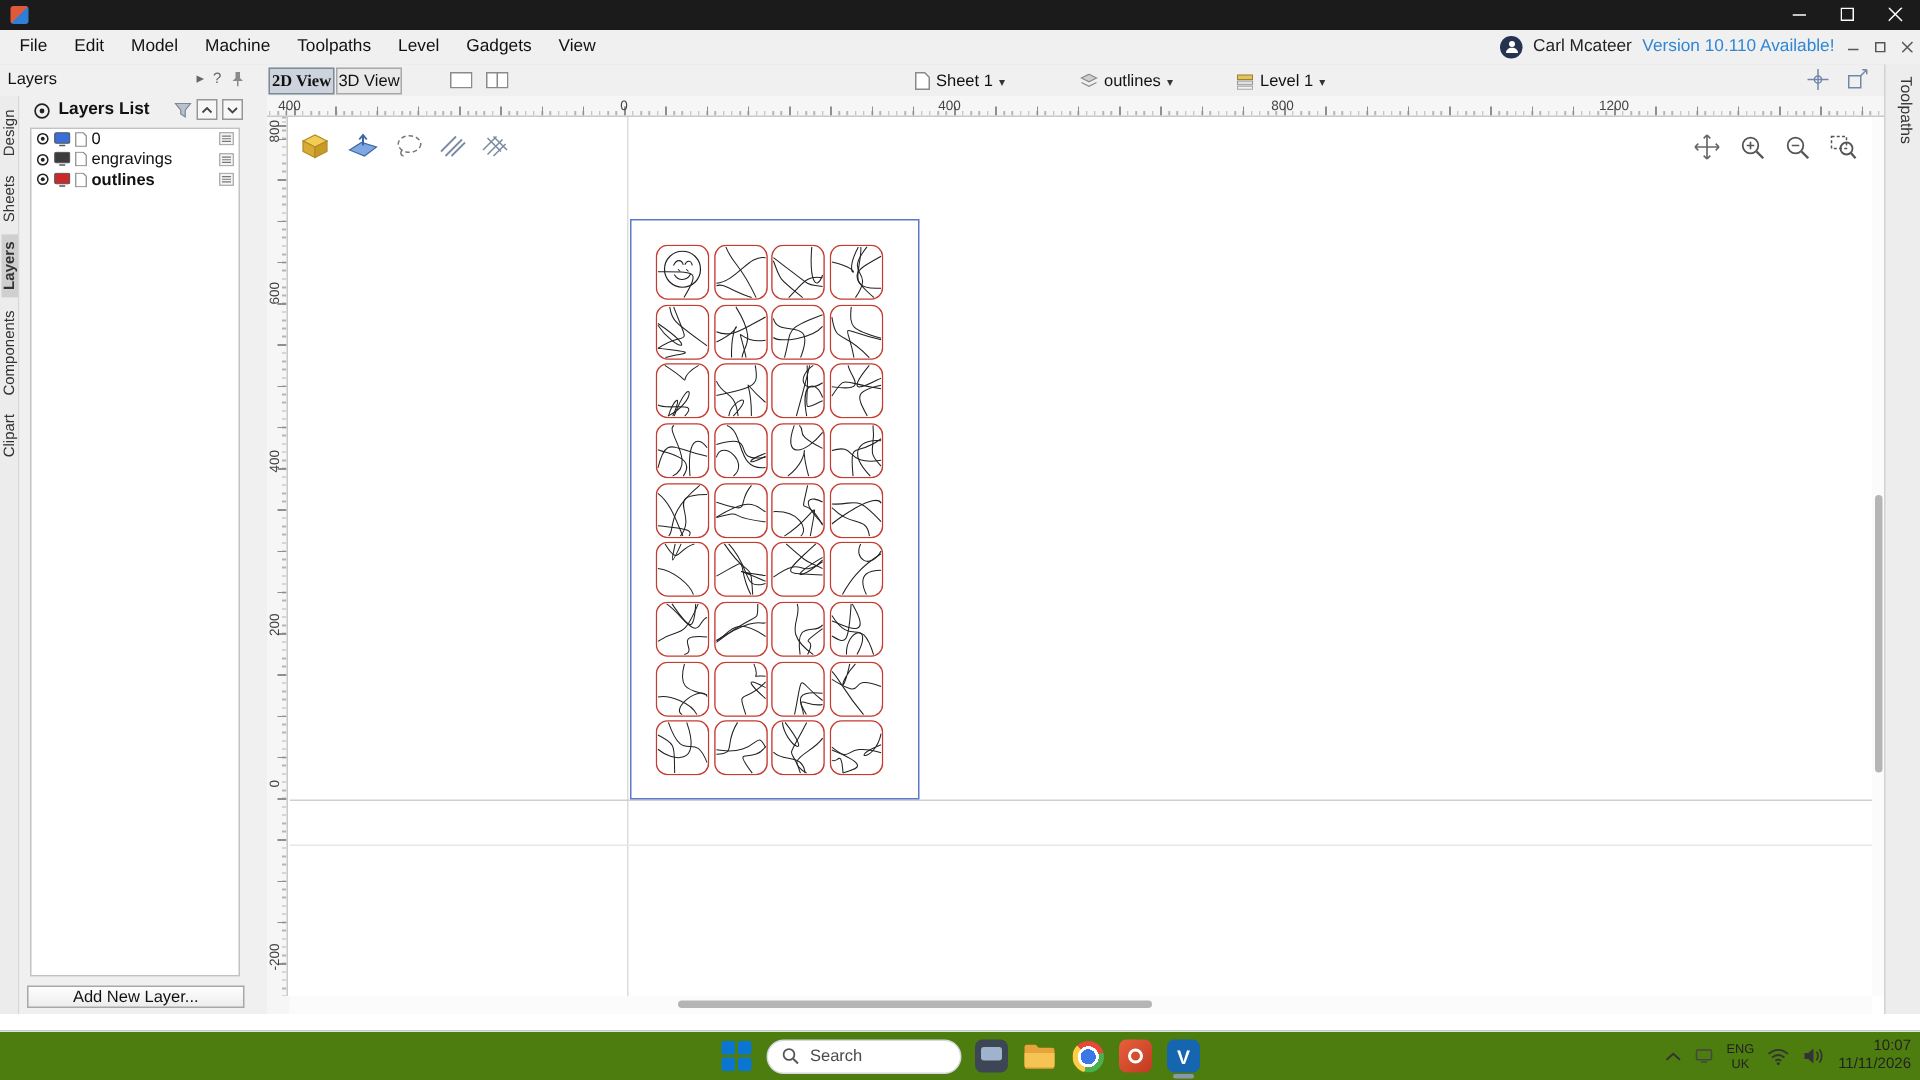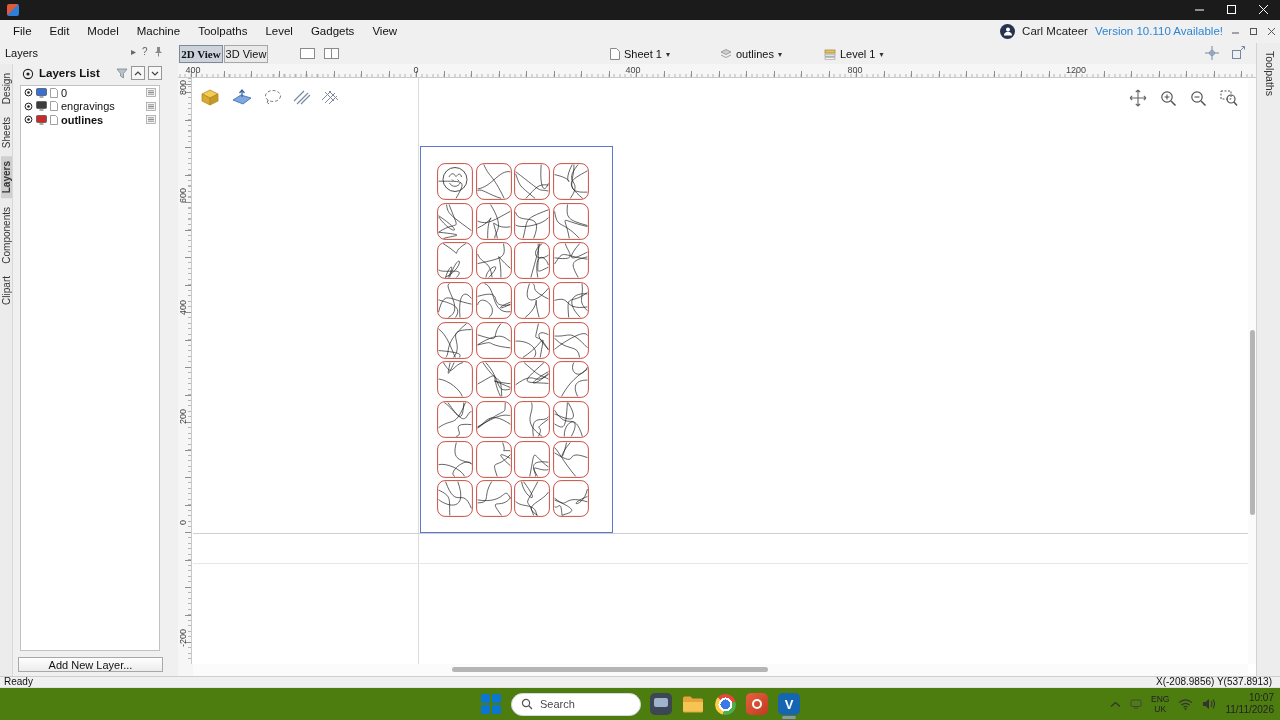--- a/index.html
+++ b/index.html
@@ -690,24 +690,20 @@
   </div>
 
   <div id="vscroll">
       <div id="vthumb"></div>
     </div>
   <div id="hscroll">
       <div id="hthumb"></div>
     </div>
   <div id="ruler-foot"></div>
 
-  <div id="statusbar">
-    <span id="status-msg">Ready</span>
-    <span id="status-coords">X(-208.9856) Y(537.8913)</span>
-  </div>
 
   <div id="taskbar">
     <div id="taskbar-center">
       <div class="tb-wrap">
         <div id="start-btn">
             <div></div>
             <div></div>
             <div></div>
             <div></div>
           </div>

